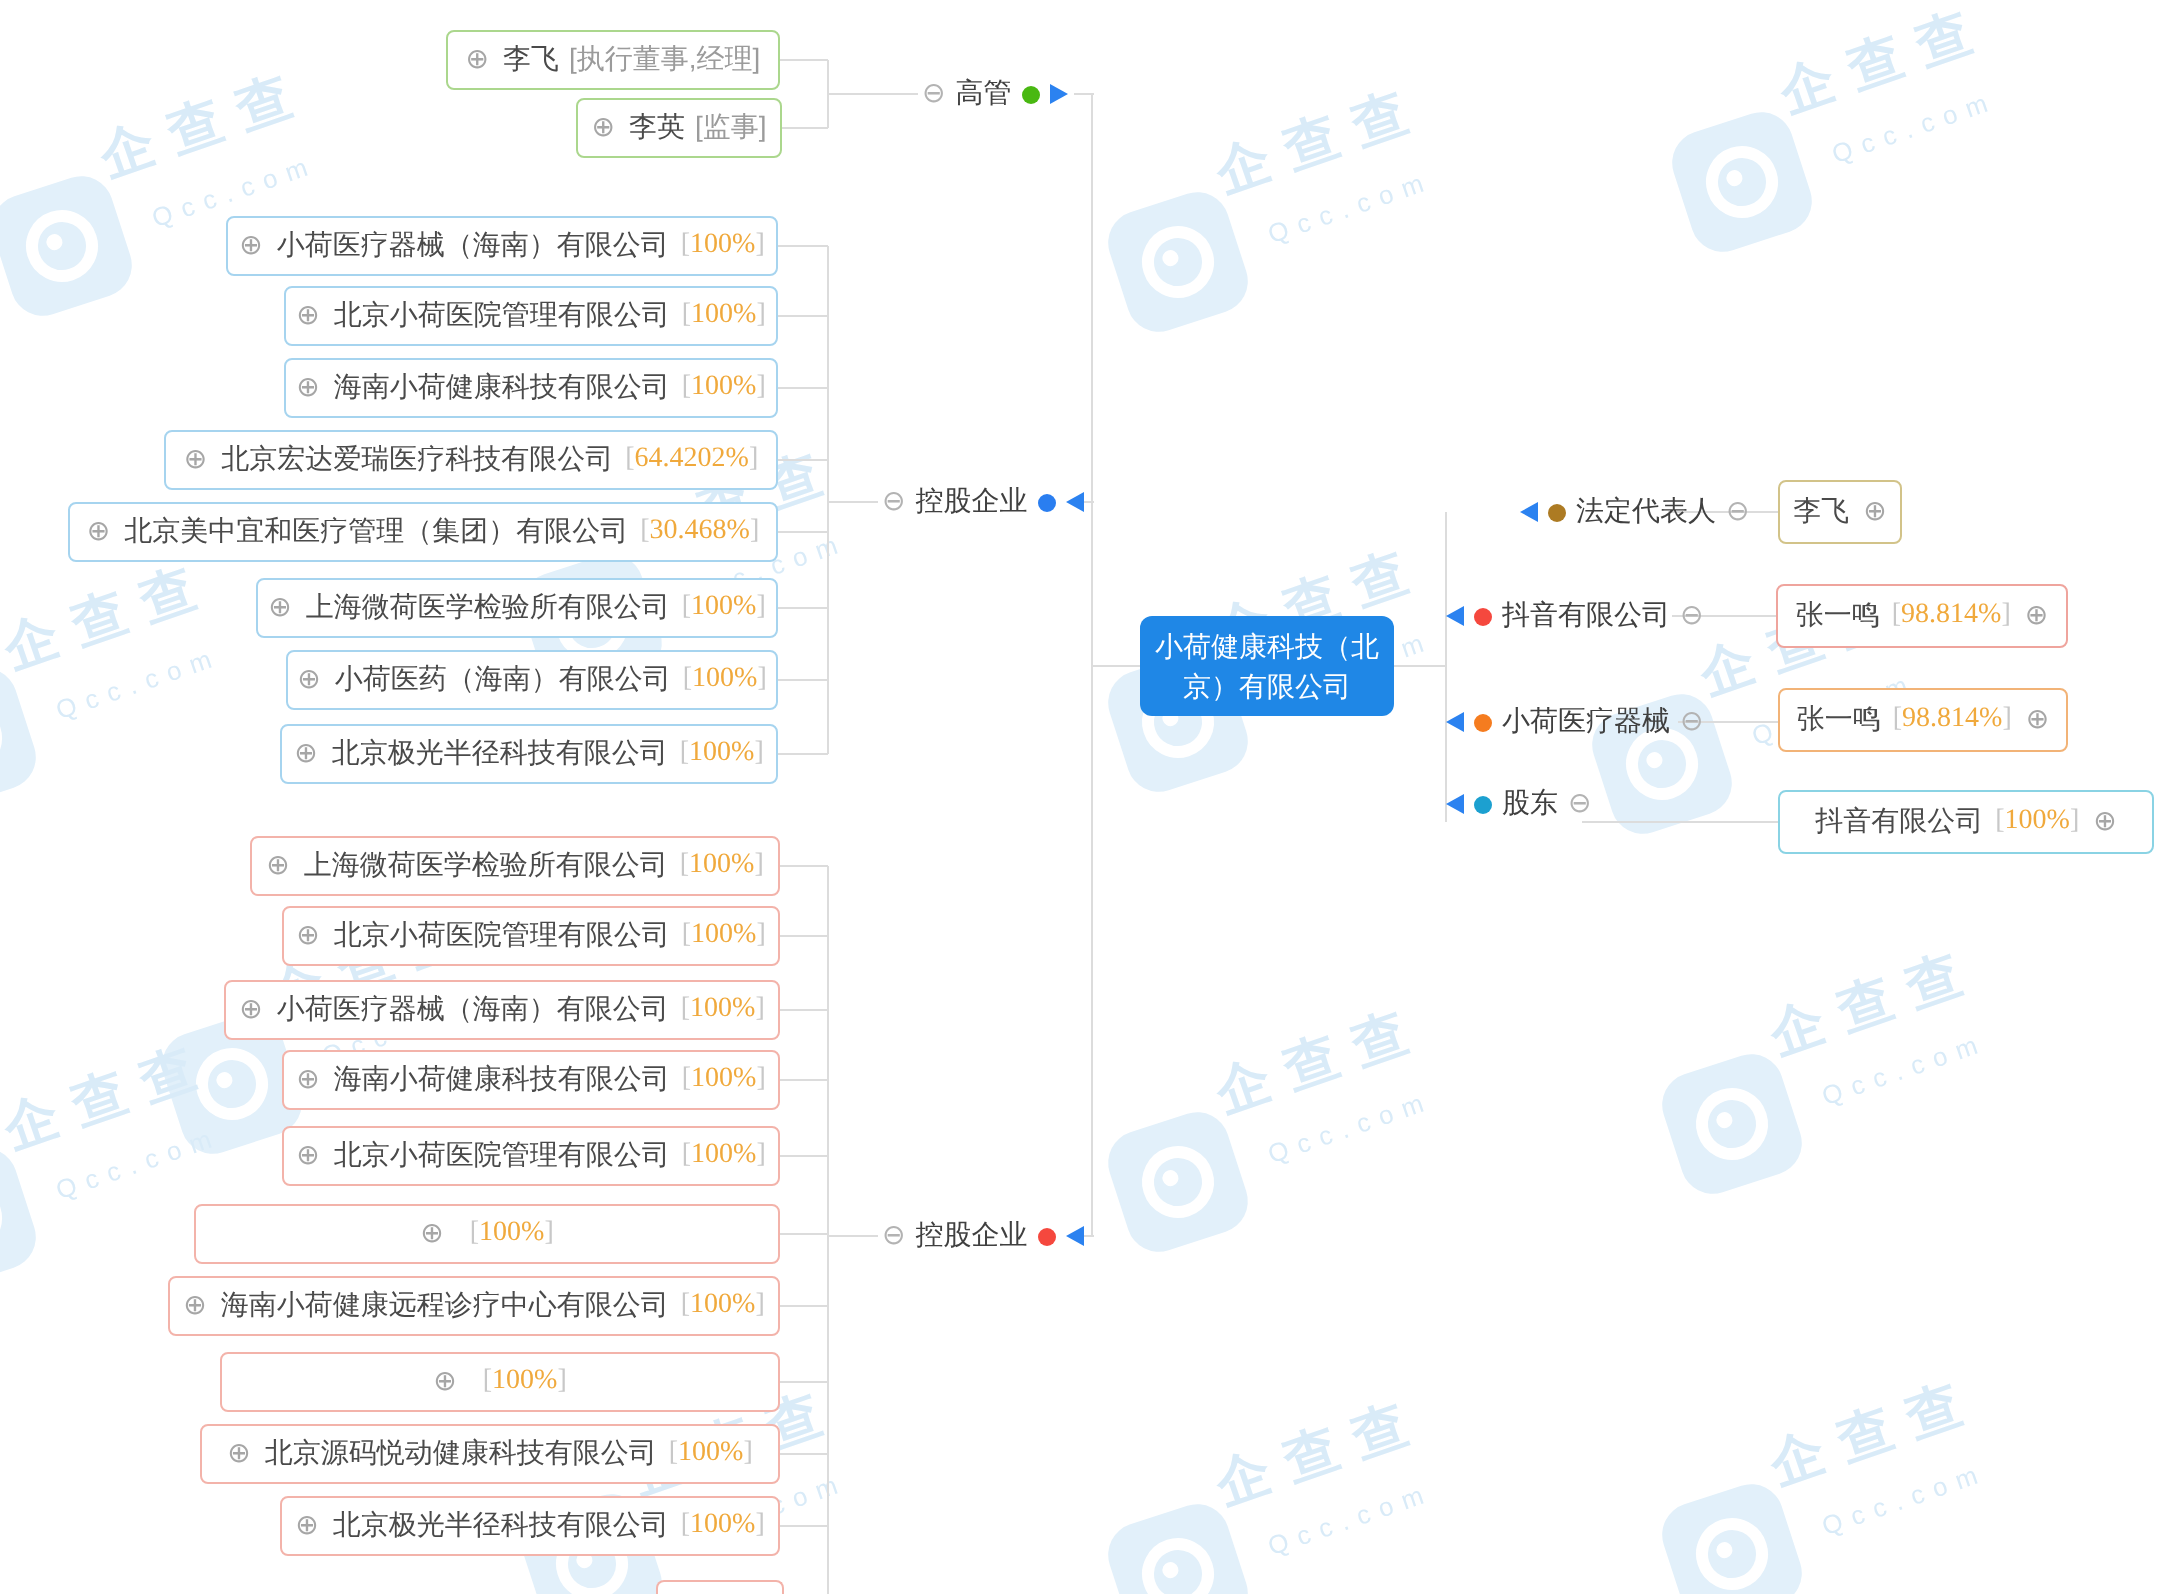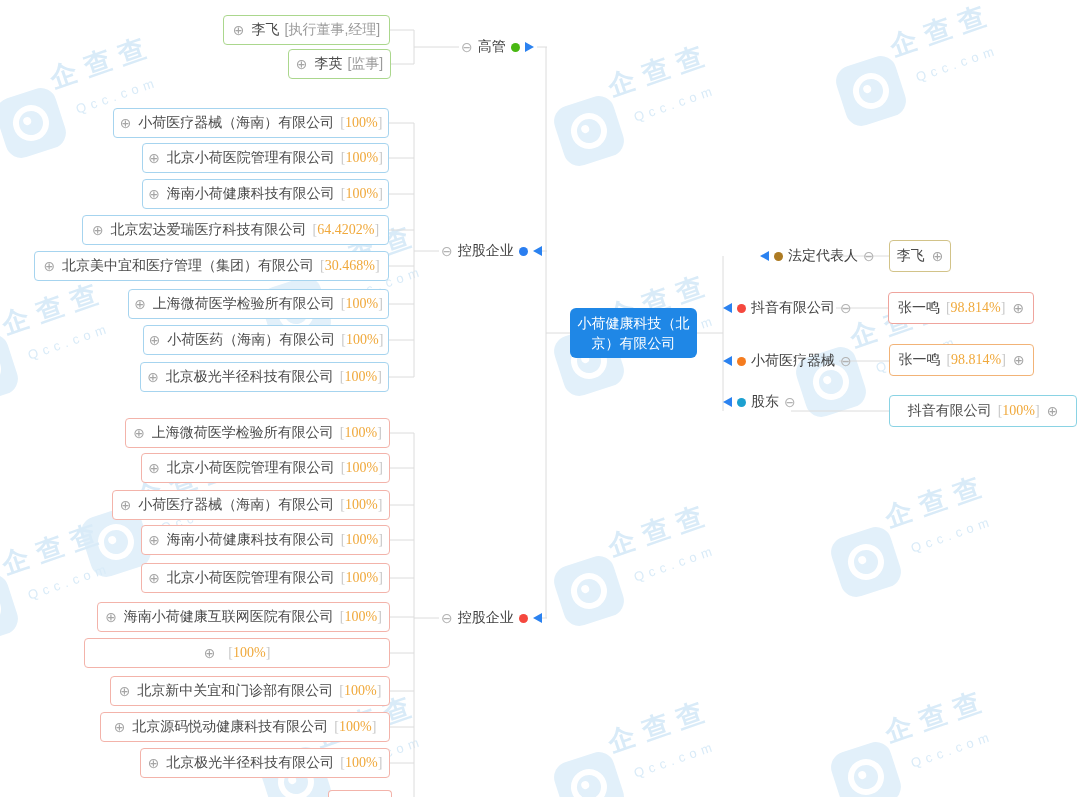--- a/index.html
+++ b/index.html
@@ -249,30 +249,29 @@
     <span>海南小荷健康科技有限公司</span>
     <span class="pct">100%</span>
   </div>
   <div class="box red" style="left:141px;top:563px;width:249px">
     <span class="ic">⊕</span>
     <span>北京小荷医院管理有限公司</span>
     <span class="pct">100%</span>
   </div>
   <div class="box red" style="left:97px;top:602px;width:293px">
     <span class="ic">⊕</span>
-    <span>海南小荷健康互联网医院有限公司</span>
     <span class="pct">100%</span>
   </div>
   <div class="box red" style="left:84px;top:638px;width:306px">
     <span class="ic">⊕</span>
+    <span>海南小荷健康远程诊疗中心有限公司</span>
     <span class="pct">100%</span>
   </div>
   <div class="box red" style="left:110px;top:676px;width:280px">
     <span class="ic">⊕</span>
-    <span>北京新中关宜和门诊部有限公司</span>
     <span class="pct">100%</span>
   </div>
   <div class="box red" style="left:100px;top:712px;width:290px">
     <span class="ic">⊕</span>
     <span>北京源码悦动健康科技有限公司</span>
     <span class="pct">100%</span>
   </div>
   <div class="box red" style="left:140px;top:748px;width:250px">
     <span class="ic">⊕</span>
     <span>北京极光半径科技有限公司</span>

